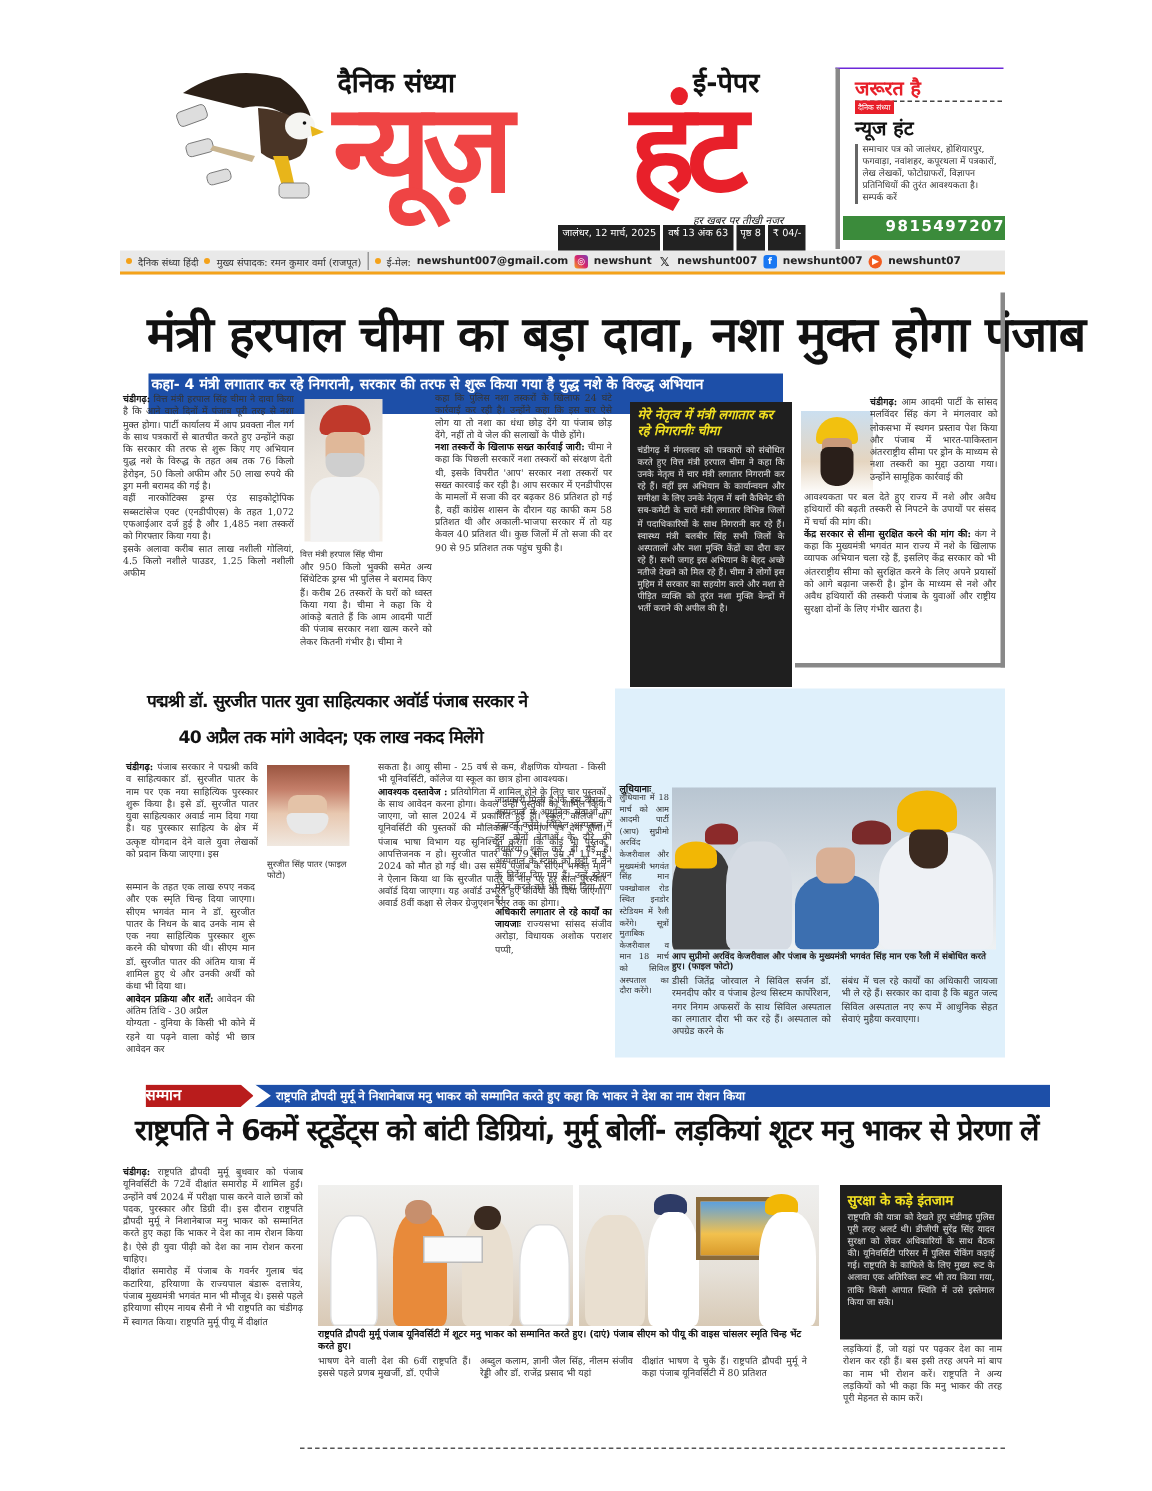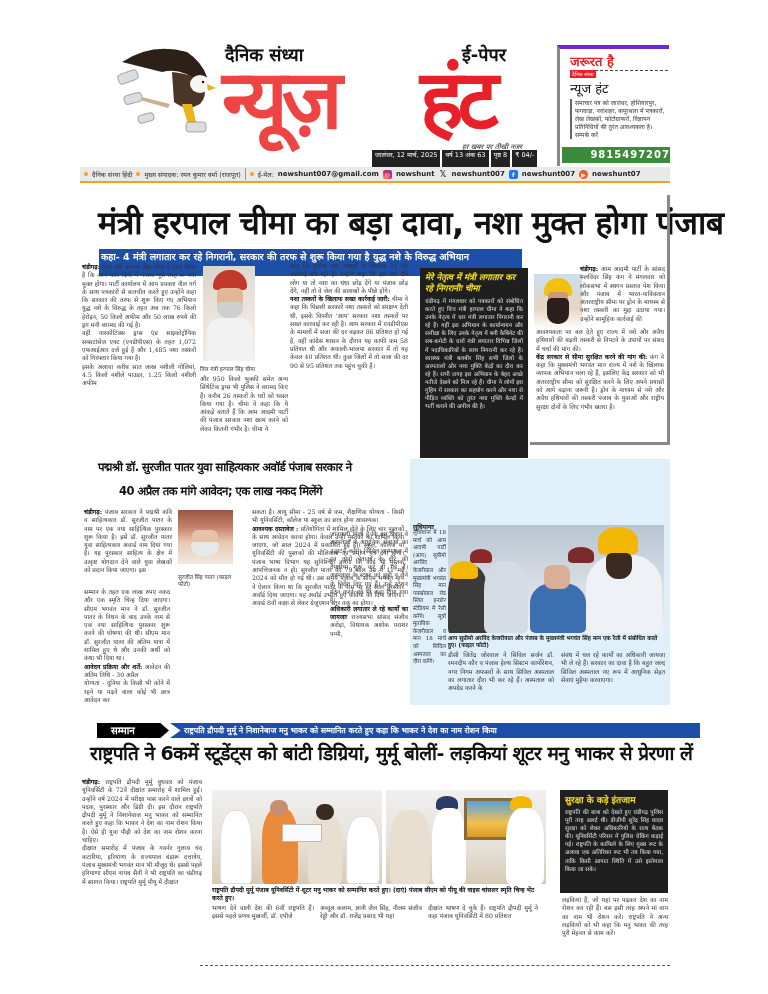--- a/index.html
+++ b/index.html
@@ -14,24 +14,24 @@
   #eagle{left:112px;top:42px;width:108px;height:100px}
   #brand-sub{left:225px;top:42px;font-size:18px;font-weight:bold;color:#111}
   #brand-epaper{left:462px;top:42px;font-size:18px;font-weight:bold;color:#111}
   #brand-news{left:222px;top:55px;font-size:82px;font-weight:900;color:#ef4444;letter-spacing:-6px;line-height:90px;font-family:"DejaVu Sans",sans-serif}
   #brand-hunt{left:420px;top:55px;font-size:82px;font-weight:900;color:#e8202a;letter-spacing:-6px;line-height:90px;font-family:"DejaVu Sans",sans-serif}
   #tagline{left:462px;top:142px;font-size:7px;color:#222;font-style:italic}
   #dateline{left:372px;top:150px;height:29px;display:flex;gap:2px;font-size:6.5px}
   #dateline span{background:#222;color:#fff;padding:1px 3px;line-height:9px}
 
   
-  #ad{left:557px;top:45px;width:112px;height:121px;border-left:3px solid #888;border-top:4px solid #6d28d9}
+  #ad{left:557px;top:45px;width:112px;height:121px;border-left:3px solid #888;border-top:1px solid #6d28d9}
   #ad-title{position:absolute;left:10px;top:3px;font-size:13px;font-weight:bold;color:#e8202a;border-bottom:1px dashed #444;width:98px}
   #ad-badge{position:absolute;left:10px;top:21px;font-size:5px;background:#e8202a;color:#fff;padding:1px 2px}
-  #ad-name{position:absolute;left:10px;top:30px;font-size:13px;font-weight:normal;color:#111}
+  #ad-name{position:absolute;left:10px;top:30px;font-size:13px;font-weight:bold;color:#111}
   #ad-body{position:absolute;left:10px;top:50px;width:96px;font-size:6px;line-height:8px;color:#333;border-left:2px solid #666;padding-left:3px}
   #ad-phone{position:absolute;left:2px;top:98px;width:108px;height:16px;background:#3b8b3b;color:#fff;font-weight:bold;font-size:10px;text-align:right;line-height:16px;letter-spacing:1px}
 
   
   #strip{left:80px;top:167px;width:590px;height:16px;background:#e9e9e9;border-bottom:2px solid #f4a21a;display:flex;align-items:center;font-size:6.5px;color:#333;gap:4px;padding-left:4px}
   #strip .dot{width:4px;height:4px;border-radius:50%;background:#f4a21a;display:inline-block}
   #strip .bold{font-weight:bold;font-size:7px;color:#222}
   .soc-ico{width:9px;height:9px;border-radius:2px;display:inline-block;color:#fff;font-size:6px;text-align:center;line-height:9px;font-weight:bold}
 
   
@@ -68,21 +68,21 @@
   #lud{left:410px;top:459px;width:260px;height:246px;background:#dff0fb}
   #lud-hl{position:absolute;left:10px;top:6px;font-size:13.5px;line-height:20px;width:250px;white-space:nowrap}
   #lud-col1{position:absolute;left:3px;top:64px;width:80px}
   #lud-photo{position:absolute;left:38px;top:66px;width:216px;height:108px;background:linear-gradient(180deg,#b8c5d1 0%,#cfd7df 40%,#eef1f3 100%);overflow:hidden}
   .ph-turban{position:absolute;border-radius:50% 50% 20% 20%}
   #lud-cap{position:absolute;left:38px;top:176px;width:218px;font-size:5.8px;line-height:7.4px;font-weight:bold;color:#222}
   #lud-col2{position:absolute;left:38px;top:192px;width:106px}
   #lud-col3{position:absolute;left:151px;top:192px;width:104px}
 
   
-  #samman-tag{left:97px;top:723px;width:72px;height:15px;background:#000000;color:#fff;font-size:10px;font-weight:bold;line-height:15px;padding-left:14px;clip-path:polygon(0 0,88% 0,100% 50%,88% 100%,0 100%)}
+  #samman-tag{left:97px;top:723px;width:72px;height:15px;background:#b91c1c;color:#fff;font-size:10px;font-weight:bold;line-height:15px;clip-path:polygon(0 0,88% 0,100% 50%,88% 100%,0 100%)}
   #samman-bar{left:170px;top:723px;width:530px;height:15px;background:#1d4fa8;color:#fff;font-size:7.8px;font-weight:bold;line-height:15px;padding-left:14px;clip-path:polygon(0 0,100% 0,100% 100%,0 100%,2% 50%)}
   #prez-hl{left:90px;top:740px;font-size:19px;white-space:nowrap}
   #prez-col1{left:82px;top:778px;width:120px}
   #prez-photo1{left:212px;top:790px;width:170px;height:94px;background:linear-gradient(180deg,#f0f0ee 0%,#e8e3dc 50%,#d9c9b5 100%);overflow:hidden}
   #prez-photo2{left:386px;top:790px;width:160px;height:94px;background:linear-gradient(180deg,#efefee 0%,#e6e1d9 60%,#d8cab6 100%);overflow:hidden}
   #prez-cap{left:212px;top:886px;width:330px;font-size:6.2px;line-height:7.5px;font-weight:bold;color:#111}
   #prez-colA{left:212px;top:904px;width:102px}
   #prez-colB{left:320px;top:904px;width:102px}
   #prez-colC{left:428px;top:904px;width:110px}
   #sec-box{left:560px;top:790px;width:108px;height:103px;background:#1f1f1f;padding:3px 5px}

